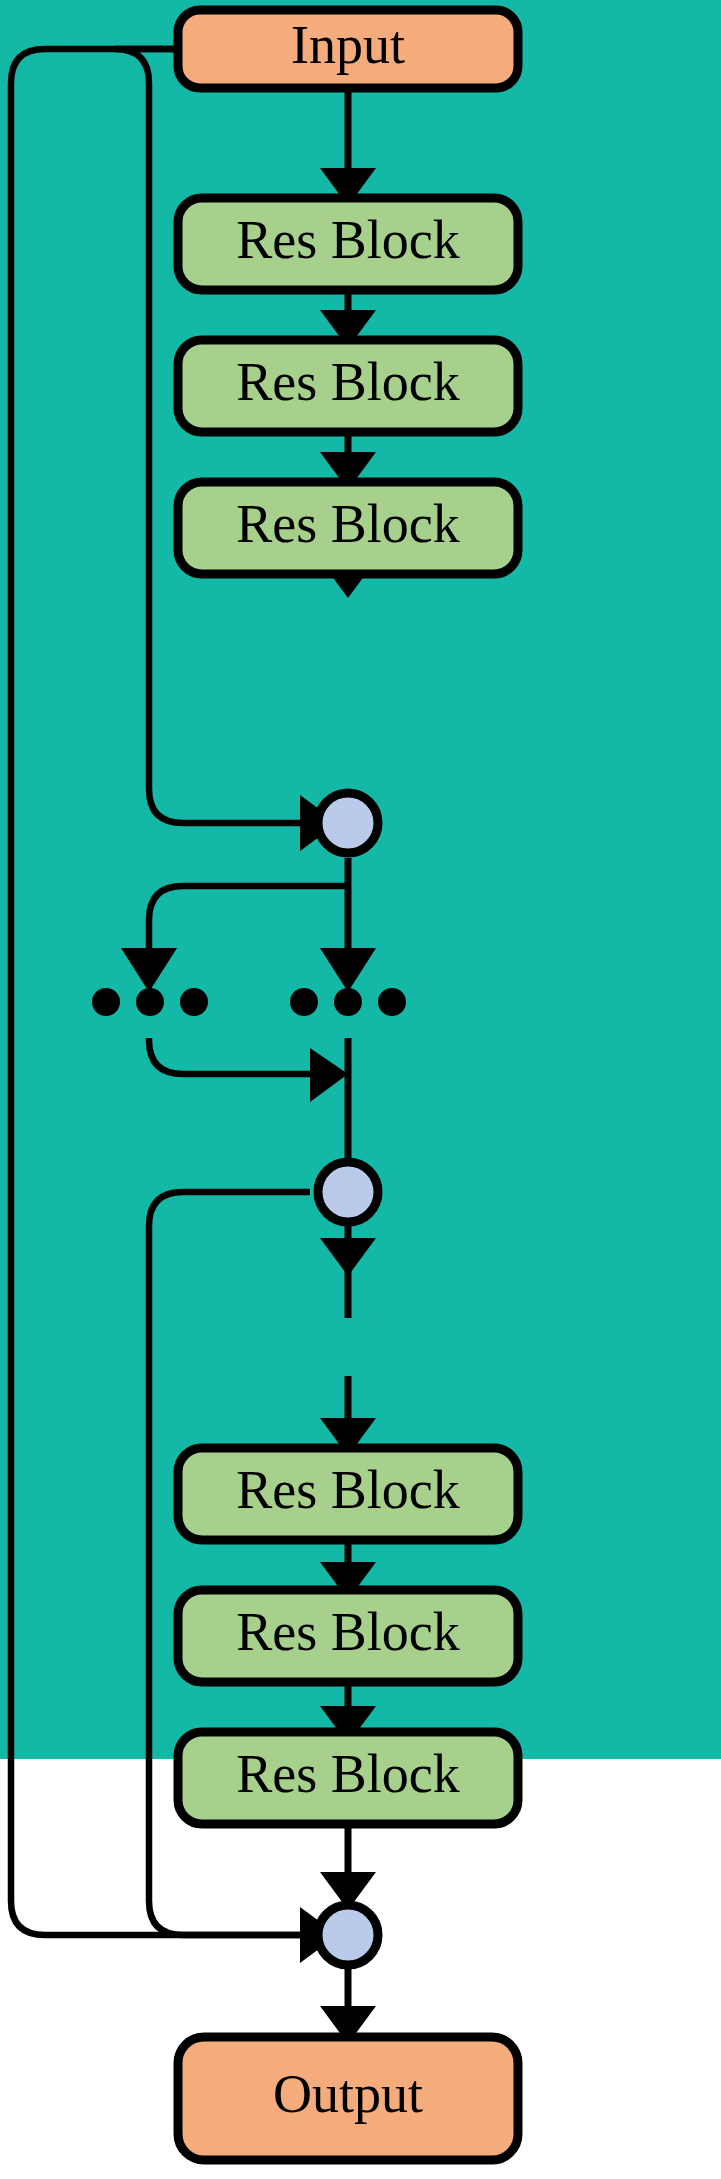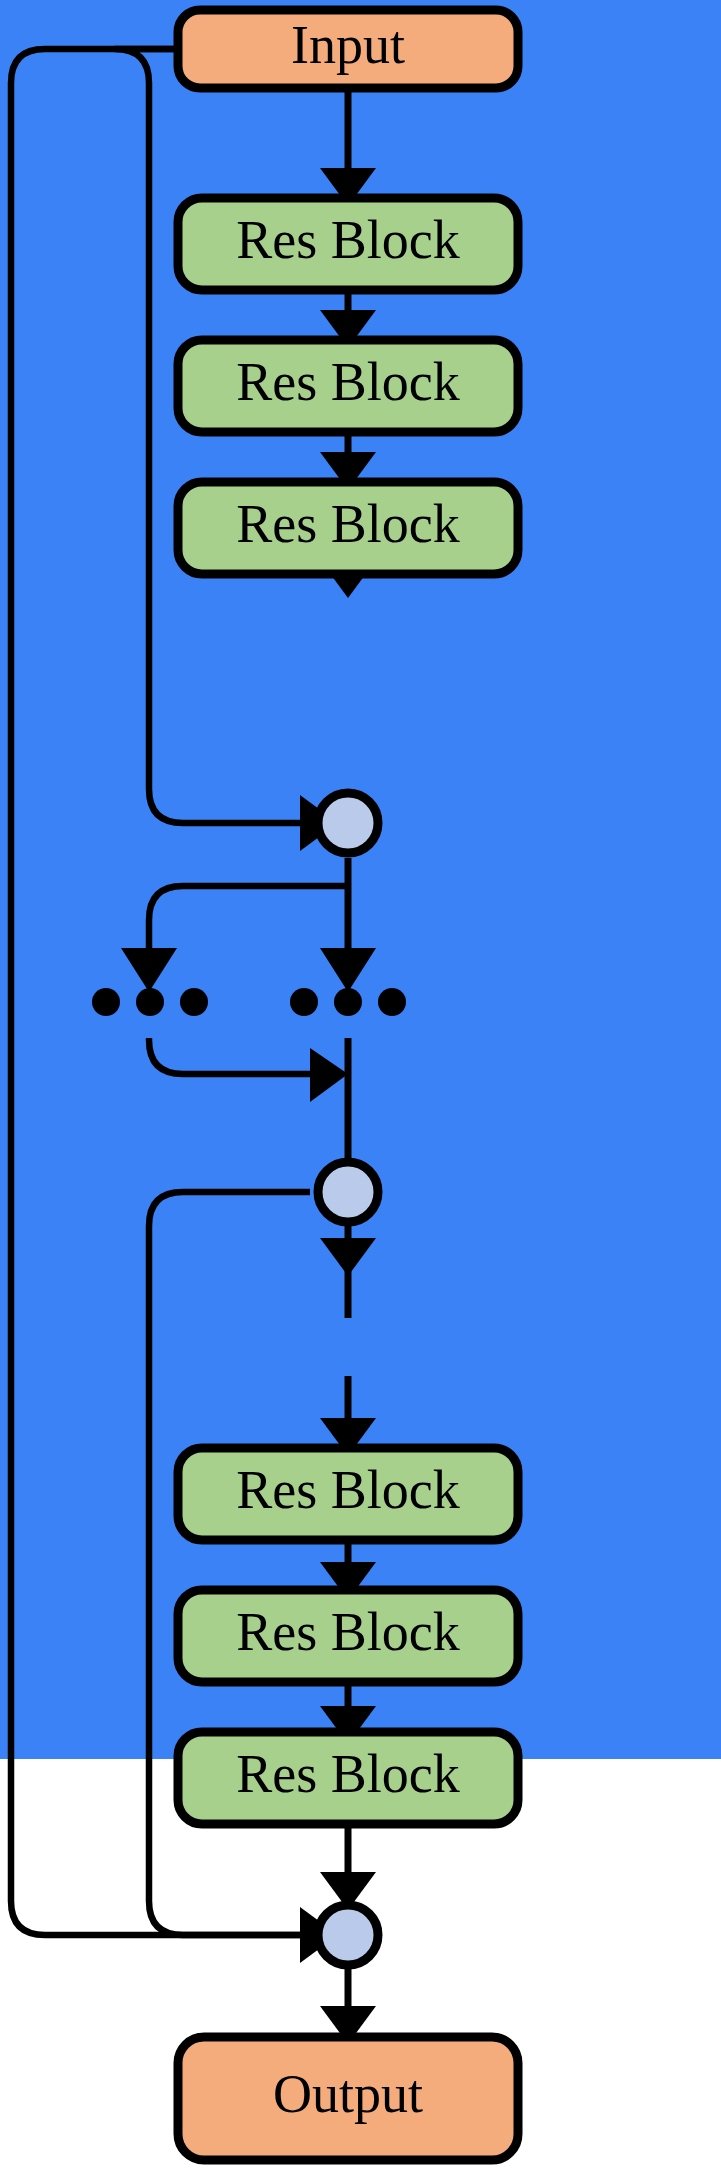--- a/index.html
+++ b/index.html
@@ -11,21 +11,21 @@
   body {
     width: 721px;
     height: 2179px;
     font-family: "Liberation Serif", "DejaVu Serif", serif;
     overflow: hidden;
   }
   #diagram-root {
     position: relative;
     width: 721px;
     height: 1759px;
-    background: #3b82f6;
+    background: #14b8a6;
   }
   svg#flow-svg {
     display: block;
     width: 721px;
     height: 2179px;
   }
   .node-box {
     stroke: #000000;
     stroke-width: 9;
     stroke-linejoin: round;

